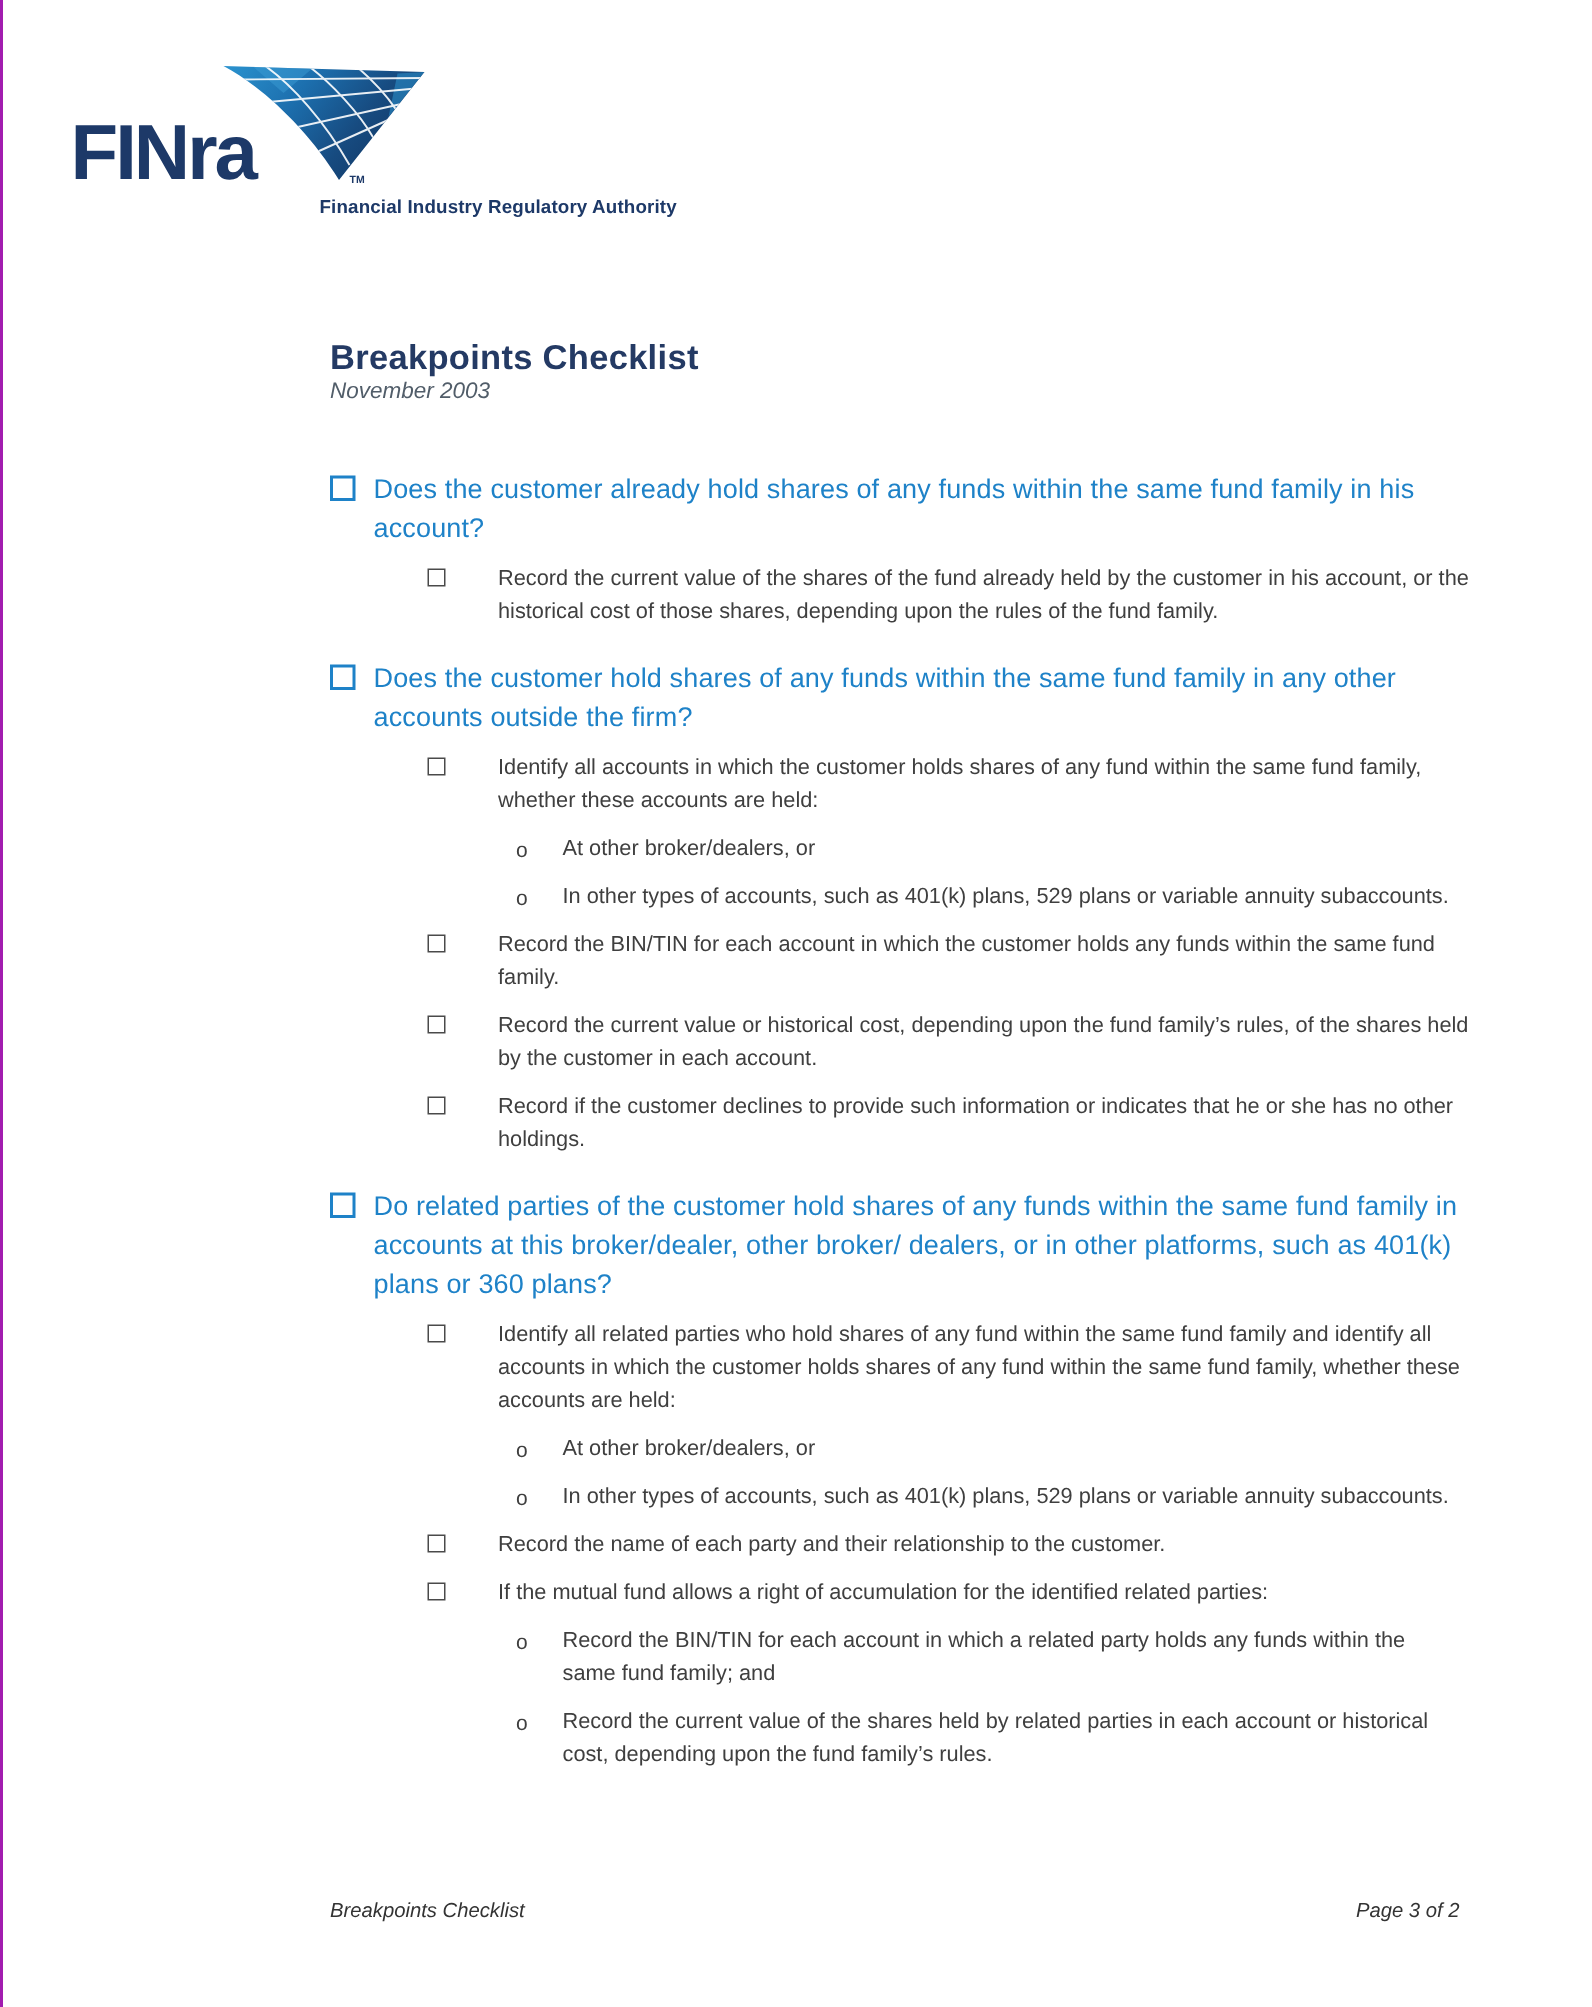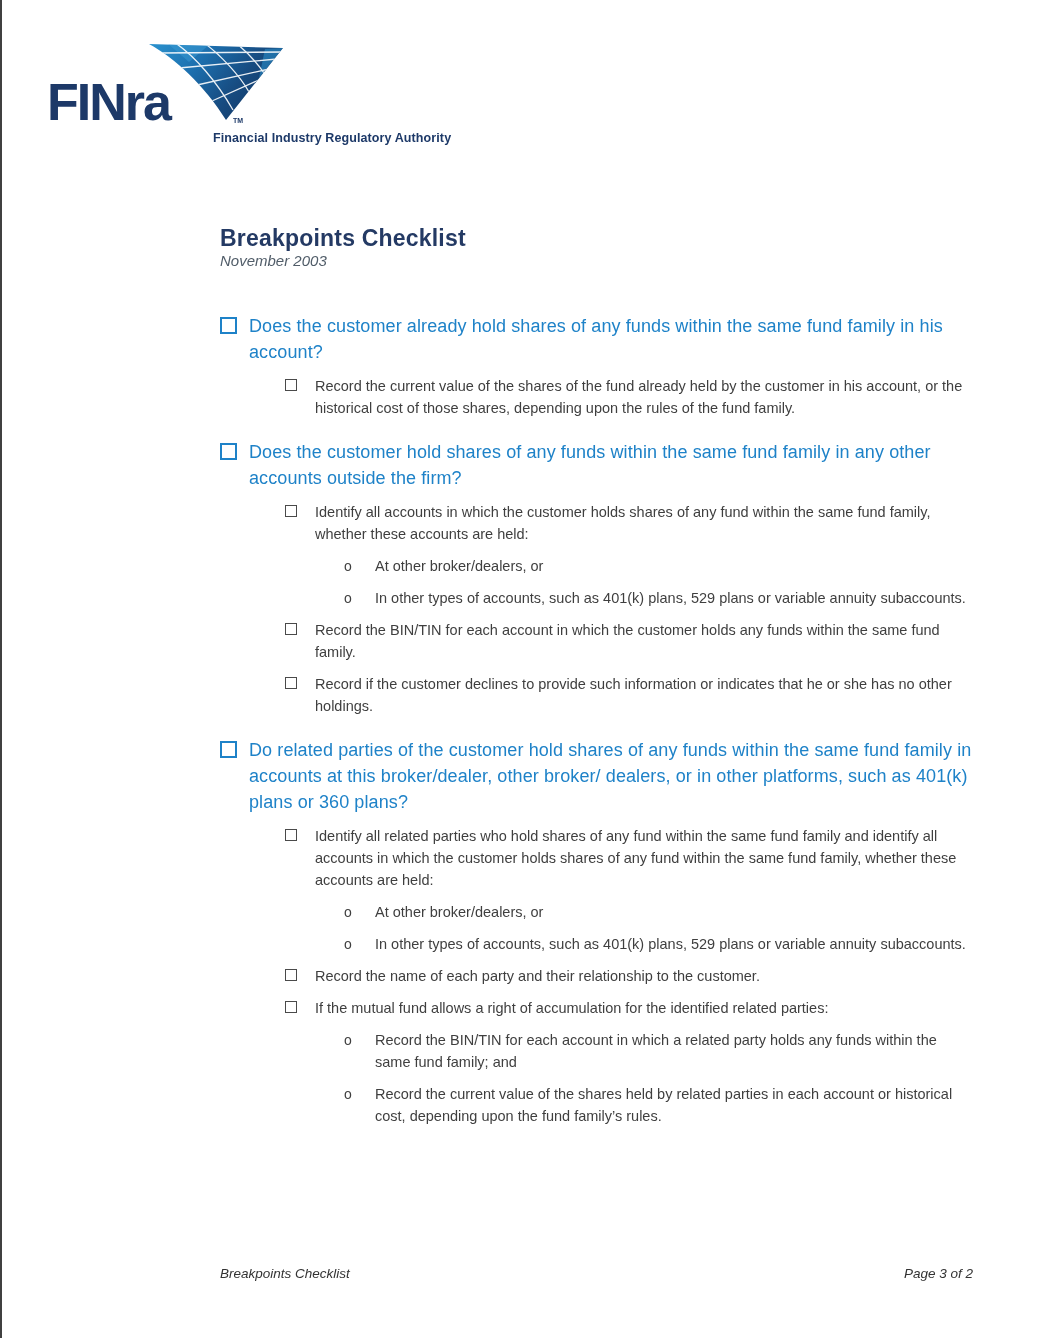--- a/index.html
+++ b/index.html
@@ -1,20 +1,20 @@
 <!DOCTYPE html>
 <html><head>
 <meta charset="utf-8">
 <style>
   html,body { margin:0; padding:0; background:#ffffff; }
   .page {
     position:relative;
     width:1061px; height:1338px;
     background:#ffffff;
-    border-left:2px solid #404040;
+    border-left:2px solid #a21caf;
     box-sizing:border-box;
     font-family:"Liberation Sans", sans-serif;
     overflow:hidden;
   }
 
   
   .logo { position:absolute; top:40px; left:45px; width:420px; height:112px; }
   .wordmark {
     position:absolute; left:0; top:36px;
     font-size:52px; font-weight:bold; letter-spacing:-2px;
@@ -37,21 +37,21 @@
   .qbox {
     flex:none; width:17px; height:17px;
     border:2px solid #1E82C8; box-sizing:border-box; margin-top:4px;
     background:#fff;
   }
   .qtext {
     margin-left:12px; width:730px;
     font-size:18px; line-height:26px; color:#1E82C8; letter-spacing:0.1px;
   }
 
-  .item { display:flex; margin-top:10px; margin-left:65px; }
+  .item { display:flex; margin-top:10px; margin-left:65px;justify-content:space-between; }
   .ibox {
     flex:none; width:12px; height:12px;
     border:1px solid #4a4a4a; box-sizing:border-box; margin-top:4px;
     background:#fff;
   }
   .itext { margin-left:18px; width:650px; font-size:14.5px; line-height:22px; color:#3F3F3F; }
 
   .oitem { display:flex; margin-top:10px; margin-left:124px; }
   .obullet { flex:none; width:31px; font-size:14px; line-height:22px; color:#3F3F3F; }
   .otext { width:595px; font-size:14.5px; line-height:22px; color:#3F3F3F; }
@@ -129,20 +129,24 @@
     <div class="oitem">
       <span class="obullet">o</span>
       <span class="otext">In other types of accounts, such as 401(k) plans, 529 plans or variable annuity subaccounts.</span>
     </div>
     <div class="item">
       <span class="ibox"></span>
       <span class="itext">Record the BIN/TIN for each account in which the customer holds any funds within the same fund family.</span>
     </div>
     <div class="item">
       <span class="ibox"></span>
+      <span class="itext">Record the current value or historical cost, depending upon the fund family’s rules, of the shares held by the customer in each account.</span>
+    </div>
+    <div class="item">
+      <span class="ibox"></span>
       <span class="itext">Record if the customer declines to provide such information or indicates that he or she has no other holdings.</span>
     </div>
 
     <div class="question">
       <span class="qbox"></span>
       <span class="qtext">Do related parties of the customer hold shares of any funds within the same fund family in accounts at this broker/dealer, other broker/ dealers, or in other platforms, such as 401(k) plans or 360 plans?</span>
     </div>
     <div class="item">
       <span class="ibox"></span>
       <span class="itext">Identify all related parties who hold shares of any fund within the same fund family and identify all accounts in which the customer holds shares of any fund within the same fund family, whether these accounts are held:</span>

